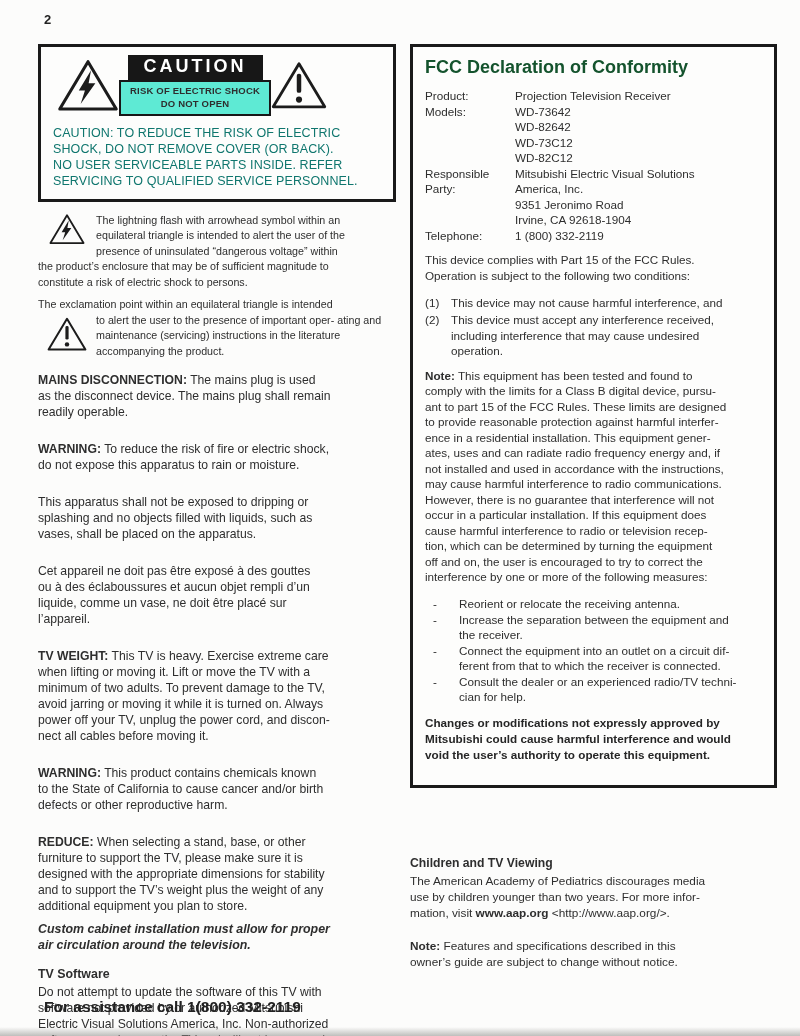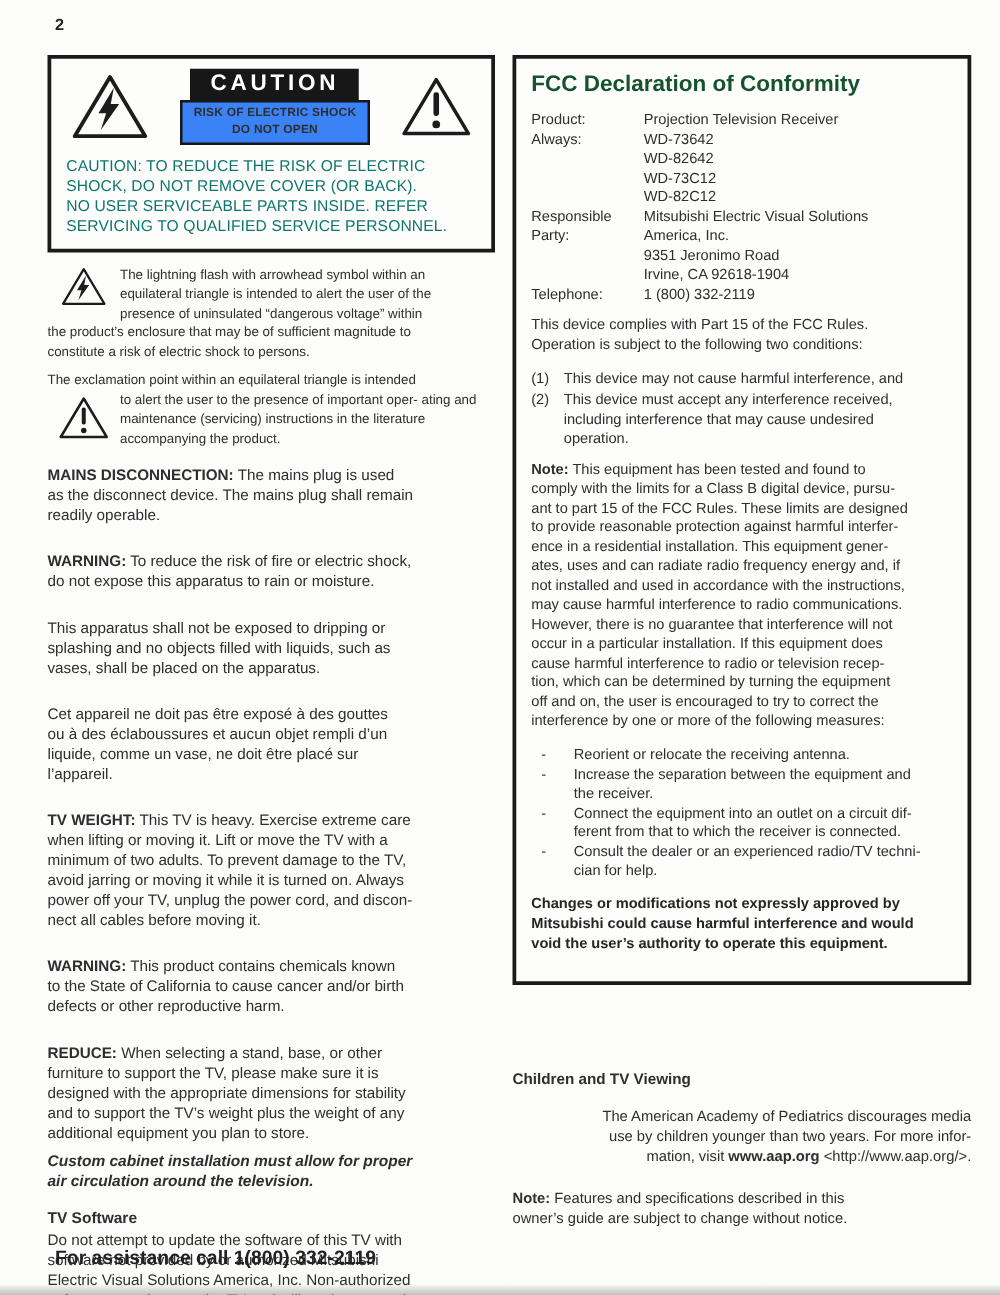--- a/index.html
+++ b/index.html
@@ -9,24 +9,24 @@
     font-family:"Liberation Sans", sans-serif;
     -webkit-font-smoothing:antialiased;
   }
   .page-number{position:absolute;left:44px;top:12px;font-weight:bold;font-size:13px;color:#222;}
   .col{position:absolute;top:44px;}
   .col.left{left:38px;width:358px;}
   .col.right{left:410px;width:367px;}
 
   
   .caution-box{border:3px solid #1a1a1a;background:#fdfdfc;padding:8px 12px 10px;}
-  .caution-graphics{display:flex;align-items:center;justify-content:space-between;padding:0 4px;}
+  .caution-graphics{display:flex;align-items:center;padding:0 4px;}
   .caution-stack{display:flex;flex-direction:column;align-items:center;}
   .caution-title{background:#171717;color:#fff;font-weight:bold;font-size:18px;letter-spacing:3px;padding:2px 16px 3px;line-height:1.1;}
-  .caution-sub{border:2px solid #171717;background:#3b82f6;padding:3px 9px;text-align:center;font-weight:bold;font-size:9.5px;line-height:12.9px;letter-spacing:0.2px;}
+  .caution-sub{border:2px solid #171717;background:#5eead4;padding:3px 9px;text-align:center;font-weight:bold;font-size:9.5px;line-height:12.9px;letter-spacing:0.2px;}
   .caution-body{margin-top:9px;font-size:12.5px;line-height:16px;letter-spacing:0.1px;white-space:pre-line;color:#0f766e;}
 
   
   .sym-note{margin-top:11px;font-size:10.7px;line-height:15.5px;overflow:hidden;}
   .sym-note .txt{white-space:pre-line;}
   .float-tri{float:left;width:58px;height:42px;display:flex;justify-content:center;align-items:flex-start;}
   .excl-note{margin-top:7px;font-size:10.7px;line-height:15.5px;}
   .excl-rest{overflow:hidden;}
   .float-tri2{float:left;width:58px;height:44px;display:flex;justify-content:center;align-items:flex-start;}
 
@@ -53,21 +53,21 @@
   .cond .txt{flex:1;}
   .measures{margin-top:8px;}
   .measure{display:flex;font-size:11.7px;line-height:15.5px;}
   .measure-dash{width:12px;margin-left:8px;flex:none;}
   .measure .txt{flex:1;padding-left:14px;}
   .changes{font-weight:bold;font-size:11.7px;line-height:16px;margin-top:10px;white-space:pre-line;color:#262626;}
 
   
   .right-below{position:absolute;left:0;top:811px;width:367px;font-size:11.8px;line-height:16px;}
   .rb-head{font-weight:bold;font-size:12.2px;line-height:16px;}
-  .rb-para{margin-top:14px;text-align:right;}
+  .rb-para{margin-top:2px;}
   .rb-para .pre{white-space:pre-line;}
   .rb-bold{font-weight:bold;}
   .rb-note{margin-top:17px;}
   .rb-note .pre{white-space:pre-line;}
 
   .footer{position:absolute;left:44px;top:998px;font-weight:bold;font-size:15.5px;color:#222;}
   .bottom-edge{position:absolute;left:0;right:0;bottom:0;height:9px;
     background:linear-gradient(180deg, rgba(160,160,155,0) 0%, rgba(140,140,136,0.55) 100%);}
   svg{display:block;}
 </style>
@@ -185,21 +185,21 @@
 
   <div class="fcc-box">
     <div class="fcc-title">FCC Declaration of Conformity</div>
 
     <div>
       <div class="info-row">
           <span class="info-label">Product:</span>
           <span class="info-value">Projection Television Receiver</span>
         </div>
       <div class="info-row">
-          <span class="info-label">Always:</span>
+          <span class="info-label">Models:</span>
           <span class="info-value">WD-73642</span>
         </div>
       <div class="info-row">
           <span class="info-label"></span>
           <span class="info-value">WD-82642</span>
         </div>
       <div class="info-row">
           <span class="info-label"></span>
           <span class="info-value">WD-73C12</span>
         </div>

